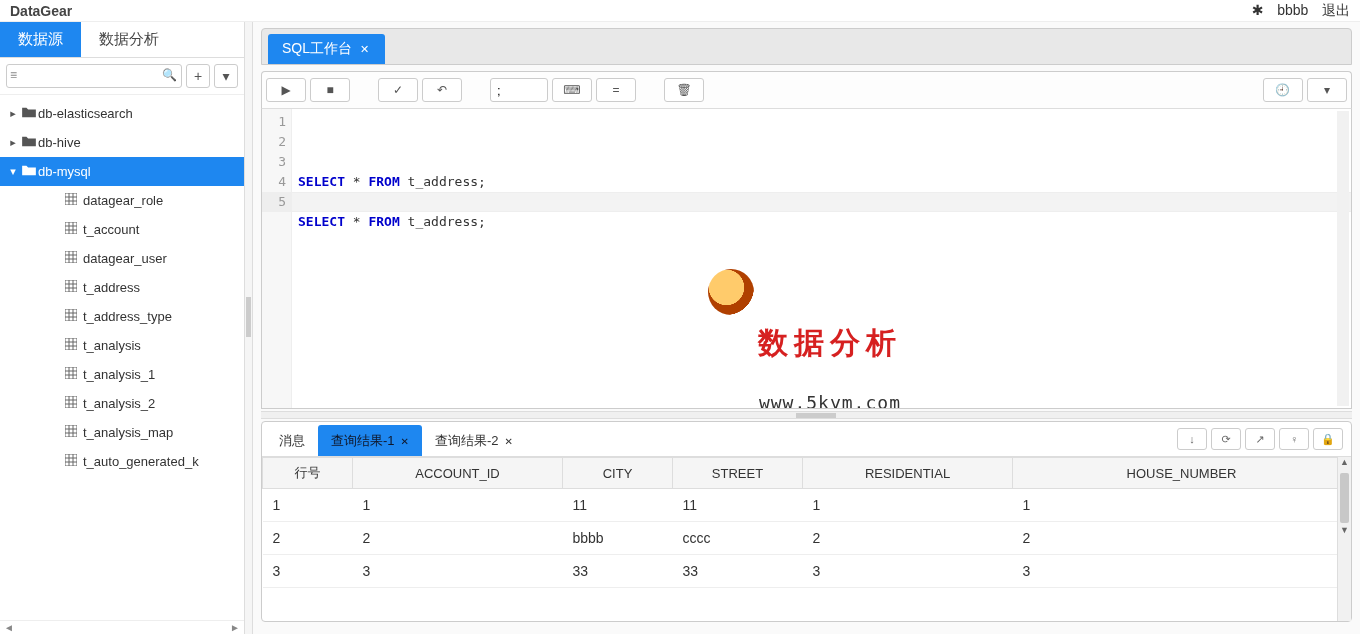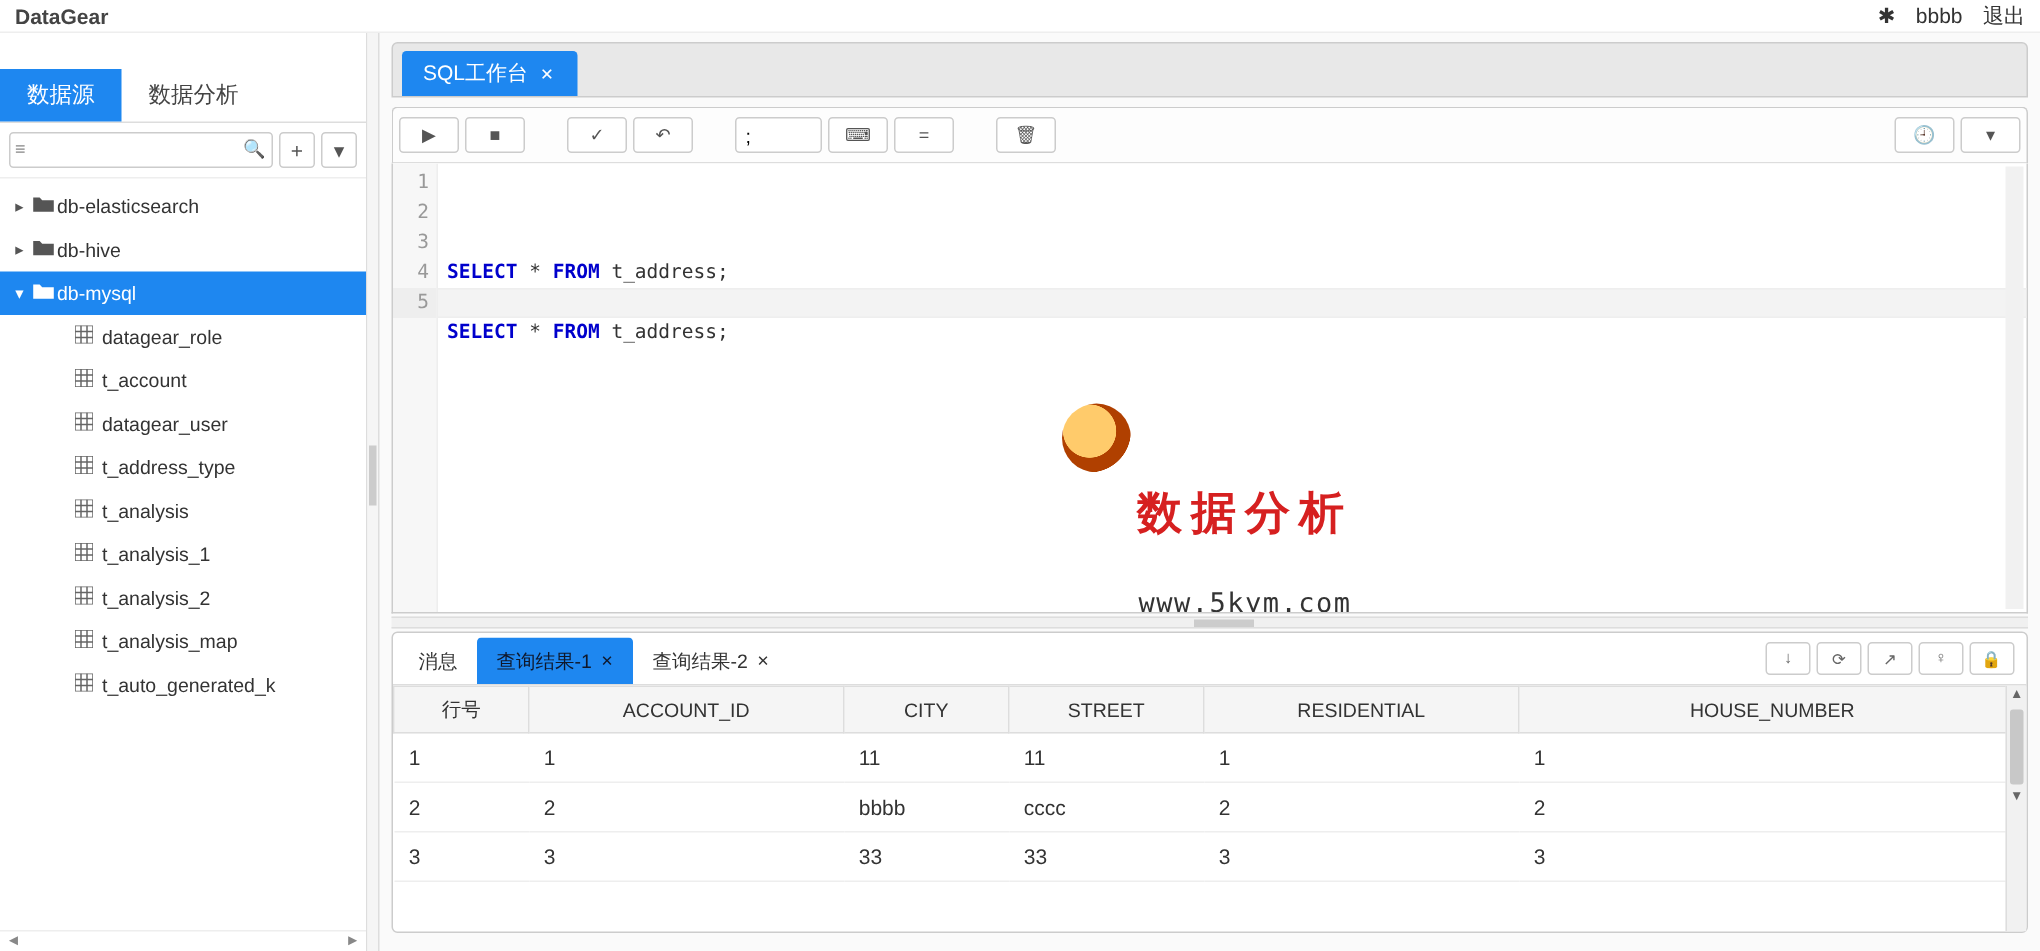--- a/index.html
+++ b/index.html
@@ -13,42 +13,42 @@
   .gear-icon { cursor: pointer; }
 
   
   .container { display: flex; height: 612px; }
   .sidebar { width: 245px; border-right: 1px solid #ddd; display: flex; flex-direction: column; }
   .divider-handle { width: 8px; background: #f5f5f5; border-right: 1px solid #ddd; position:relative;}
   .divider-handle::after{content:"";position:absolute;top:45%;left:1px;width:5px;height:40px;background:#ccc;}
   .main { flex: 1; display: flex; flex-direction: column; background: #fafafa; padding: 6px 8px 12px 8px; }
 
   
-  .side-tabs { display: flex; border-bottom: 1px solid #ddd; margin-top: 24px; }
+  .side-tabs { display: flex; border-bottom: 1px solid #ddd; }
   .side-tab { padding: 8px 18px; font-size: 15px; color: #444; cursor: pointer; }
   .side-tab.active { background: #1e87f0; color: #fff; }
 
   
   .side-toolbar { display: flex; align-items: center; padding: 6px 6px; gap: 4px; border-bottom: 1px solid #eee; }
   .search-wrap { flex: 1; position: relative; }
   .search-input { width: 100%; height: 24px; border: 1px solid #ccc; border-radius: 3px; padding: 0 22px 0 18px; font-size: 12px; }
   .menu-icon-left { position: absolute; left: 4px; top: 4px; color: #888; font-size: 12px; }
   .search-icon-right { position: absolute; right: 5px; top: 4px; color: #888; font-size: 12px; }
   .sq-btn { width: 24px; height: 24px; border: 1px solid #ccc; border-radius: 3px; background: #fff; display: flex; align-items: center; justify-content: center; cursor: pointer; color: #555; font-size: 14px;}
 
   
   .tree { flex: 1; overflow-y: auto; padding: 4px 0; }
   .tree-node { display: flex; align-items: center; padding: 7px 6px; cursor: pointer; }
   .tree-node.selected { background: #1e87f0; color: #fff; }
   .tree-node .caret { width: 14px; text-align: center; color: #555; font-size: 11px; }
   .tree-node.selected .caret { color:#fff;}
   .tree-node .icon { width: 18px; text-align: center; color: #555; }
   .tree-node.selected .icon { color: #fff; }
   .tree-child .icon { margin-left: 44px; width: 18px; color:#666;}
-  .tree-child { padding: 7px 6px; display: flex; align-items: center; cursor: pointer; }
+  .tree-child { padding: 7px 21px; display: flex; align-items: center; cursor: pointer; }
   .scroll-horiz { height: 14px; border-top: 1px solid #eee; display:flex; align-items:center; justify-content:space-between; padding:0 4px; color:#888; font-size:10px;}
 
   
   .main-tabs { background: #e8e8e8; border: 1px solid #ccc; border-radius: 4px 4px 0 0; padding: 5px 6px 0 6px; display: flex; gap: 2px; margin-bottom:6px;}
   .main-tab { padding: 6px 16px 6px 14px; background: #1e87f0; color: #fff; border-radius: 3px 3px 0 0; display: flex; align-items: center; gap: 8px; font-size:14px;}
   .main-tab .close-x { font-size: 11px; cursor: pointer; }
 
   
   .ed-toolbar { display: flex; align-items: center; padding: 6px 4px; gap: 4px; border: 1px solid #ccc; border-bottom: 1px solid #ddd; background:#fdfdfd; border-radius:4px 4px 0 0;}
   .tbtn { height: 24px; min-width: 40px; border: 1px solid #ccc; border-radius: 3px; background: #fff; display: flex; align-items: center; justify-content: center; cursor: pointer; color: #555; font-size:12px;}
@@ -172,20 +172,30 @@
           </div>
           <div class="tree-child">
             <span class="icon"><svg class="table-svg" viewBox="0 0 12 12">
                 <rect x="0" y="0" width="12" height="12" fill="none" stroke="#666"></rect>
                 <line x1="0" y1="4" x2="12" y2="4" stroke="#666"></line>
                 <line x1="0" y1="8" x2="12" y2="8" stroke="#666"></line>
                 <line x1="4" y1="0" x2="4" y2="12" stroke="#666"></line>
                 <line x1="8" y1="0" x2="8" y2="12" stroke="#666"></line>
               </svg></span>
             <span>datagear_user</span>
+          </div>
+          <div class="tree-child">
+            <span class="icon"><svg class="table-svg" viewBox="0 0 12 12">
+                <rect x="0" y="0" width="12" height="12" fill="none" stroke="#666"></rect>
+                <line x1="0" y1="4" x2="12" y2="4" stroke="#666"></line>
+                <line x1="0" y1="8" x2="12" y2="8" stroke="#666"></line>
+                <line x1="4" y1="0" x2="4" y2="12" stroke="#666"></line>
+                <line x1="8" y1="0" x2="8" y2="12" stroke="#666"></line>
+              </svg></span>
+            <span>t_address</span>
           </div>
           <div class="tree-child">
             <span class="icon"><svg class="table-svg" viewBox="0 0 12 12">
                 <rect x="0" y="0" width="12" height="12" fill="none" stroke="#666"></rect>
                 <line x1="0" y1="4" x2="12" y2="4" stroke="#666"></line>
                 <line x1="0" y1="8" x2="12" y2="8" stroke="#666"></line>
                 <line x1="4" y1="0" x2="4" y2="12" stroke="#666"></line>
                 <line x1="8" y1="0" x2="8" y2="12" stroke="#666"></line>
               </svg></span>
             <span>t_address_type</span>

